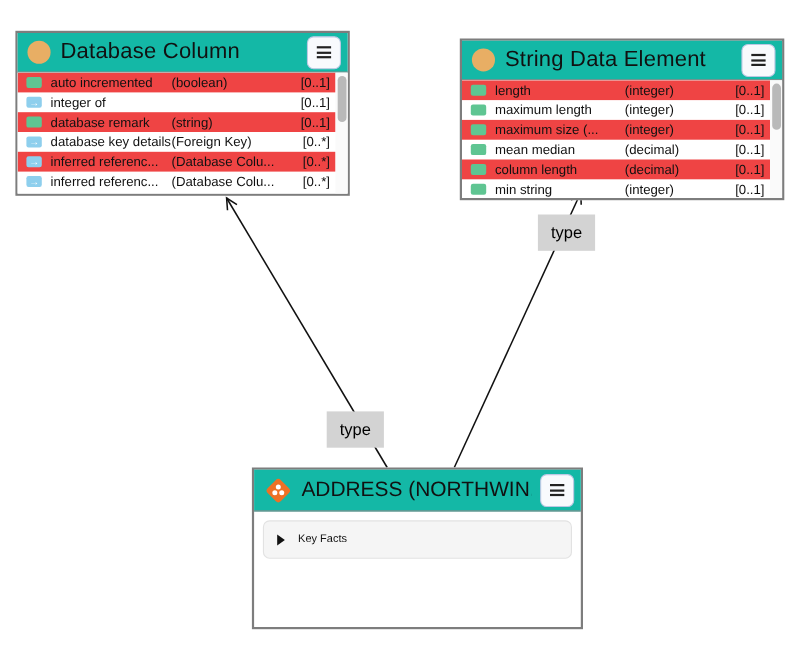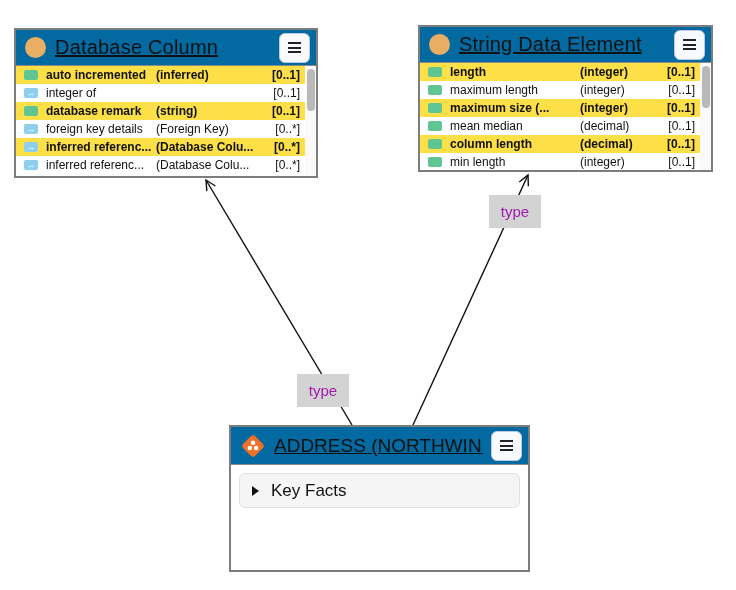--- a/index.html
+++ b/index.html
@@ -1,64 +1,64 @@
 <!DOCTYPE html>
 <html><head>
 <meta charset="utf-8">
 <style>
   html,body{margin:0;padding:0;background:#ffffff;}
   body{font-family:"Liberation Sans", sans-serif;color:#111;}
   #canvas{position:relative;width:736px;height:590px;background:#fff;overflow:hidden;}
 
   
   #edges{position:absolute;left:0;top:0;z-index:1;}
-  .edge-label{position:absolute;z-index:2;background:#d3d3d3;color:#a21caf;
+  .edge-label{position:absolute;z-index:2;background:#d3d3d3;color:#000000;
     font-size:15px;display:inline-flex;align-items:center;justify-content:center;
     min-width:52px;height:33px;padding:0 8px;box-sizing:border-box;}
 
   
   .node{position:absolute;z-index:3;background:#fff;border:2px solid #7d7d7d;
     box-sizing:border-box;display:flex;flex-direction:column;}
   .nhead{display:flex;align-items:center;gap:9px;padding:0 6px 0 9px;height:35px;
-    flex:0 0 auto;border-bottom:1px solid #8a8a8a;background:#0369a1;text-decoration:underline;}
+    flex:0 0 auto;border-bottom:1px solid #8a8a8a;background:#14b8a6;}
   .circle{width:21px;height:21px;border-radius:50%;background:#e8ae64;flex:0 0 auto;}
   .ntitle{font-size:20px;letter-spacing:.2px;white-space:nowrap;overflow:hidden;flex:1 1 auto;}
   .menu{flex:0 0 auto;width:31px;height:30px;border:1px solid #bcc8e4;border-radius:6px;
     background:#f8fafd;display:flex;flex-direction:column;align-items:center;justify-content:center;
     gap:2.5px;cursor:pointer;padding:0;}
   .mbar{display:block;width:13px;height:2px;background:#222;}
 
   
   .rows{position:relative;flex:1 1 auto;overflow:hidden;background:#fff;}
   .rowlist{margin-right:11px;}
   .row{display:flex;align-items:center;height:18px;padding-left:8px;font-size:12px;white-space:nowrap;}
-  .row.odd{background:#fde047;font-weight:bold;}
+  .row.odd{background:#ef4444;}
   .ric{width:14px;height:10px;border-radius:2px;flex:0 0 auto;margin-right:8px;
     display:inline-flex;align-items:center;justify-content:center;}
   .ric.green{background:#5fc592;}
   .ric.blue{background:#8ecfed;}
   .ric.blue::after{content:"\2192";color:#fff;font-size:9px;line-height:1;font-weight:bold;}
   .rname{flex:0 0 auto;overflow:hidden;}
   .c1 .rname{width:110px;}
-  .c2 .rname{width:130px;}
+  .c2 .rname{width:118px;}
   .rtype{flex:1 1 auto;overflow:hidden;}
   .rcard{flex:0 0 auto;margin-left:4px;padding-right:5px;}
 
   
   .sbar{position:absolute;top:0;right:0;width:11px;height:100%;background:#fafafa;}
   .sthumb{position:absolute;top:3px;right:1.5px;width:8px;height:42px;border-radius:4px;background:#b9b9b9;}
 
   
   .node.entity .nhead{height:37px;gap:8px;}
   .entitle{font-size:19px;white-space:nowrap;overflow:hidden;flex:1 1 auto;}
   .diamond{width:26px;height:26px;flex:0 0 auto;}
   .ebody{flex:1 1 auto;padding:8px;display:flex;flex-direction:column;gap:9px;}
   .panel{height:35px;background:#f5f5f5;border:1px solid #e2e2e2;border-radius:6px;
     display:flex;align-items:center;gap:12px;padding:15px 12px;box-sizing:border-box;
-    font-size:17px;cursor:pointer;}
+    font-size:10px;cursor:pointer;}
   .tri{width:0;height:0;border-top:5px solid transparent;border-bottom:5px solid transparent;
     border-left:7px solid #111;flex:0 0 auto;}
 </style>
 </head>
 <body>
 
 <div id="canvas">
 
   <svg id="edges" width="736" height="590">
     <defs>
@@ -81,38 +81,38 @@
         <span class="mbar"></span>
         <span class="mbar"></span>
         <span class="mbar"></span>
       </button>
     </div>
     <div class="rows">
       <div class="rowlist">
         <div class="row odd">
           <span class="ric green"></span>
           <span class="rname">auto incremented</span>
-          <span class="rtype">(inferred)</span>
+          <span class="rtype">(boolean)</span>
           <span class="rcard">[0..1]</span>
         </div>
         <div class="row">
           <span class="ric blue"></span>
           <span class="rname">integer of</span>
           <span class="rtype"></span>
           <span class="rcard">[0..1]</span>
         </div>
         <div class="row odd">
           <span class="ric green"></span>
           <span class="rname">database remark</span>
           <span class="rtype">(string)</span>
           <span class="rcard">[0..1]</span>
         </div>
         <div class="row">
           <span class="ric blue"></span>
-          <span class="rname">foreign key details</span>
+          <span class="rname">database key details</span>
           <span class="rtype">(Foreign Key)</span>
           <span class="rcard">[0..*]</span>
         </div>
         <div class="row odd">
           <span class="ric blue"></span>
           <span class="rname">inferred referenc...</span>
           <span class="rtype">(Database Colu...</span>
           <span class="rcard">[0..*]</span>
         </div>
         <div class="row">
@@ -121,21 +121,21 @@
           <span class="rtype">(Database Colu...</span>
           <span class="rcard">[0..*]</span>
         </div>
       </div>
       <div class="sbar">
         <div class="sthumb"></div>
       </div>
     </div>
   </div>
 
-  <div class="node c2" style="left:418px;top:25px;width:295px;height:147px;">
+  <div class="node c2" style="left:418px;top:35px;width:295px;height:147px;">
     <div class="nhead">
       <span class="circle"></span>
       <span class="ntitle">String Data Element</span>
       <button class="menu">
         <span class="mbar"></span>
         <span class="mbar"></span>
         <span class="mbar"></span>
       </button>
     </div>
     <div class="rows">
@@ -165,21 +165,21 @@
           <span class="rcard">[0..1]</span>
         </div>
         <div class="row odd">
           <span class="ric green"></span>
           <span class="rname">column length</span>
           <span class="rtype">(decimal)</span>
           <span class="rcard">[0..1]</span>
         </div>
         <div class="row">
           <span class="ric green"></span>
-          <span class="rname">min length</span>
+          <span class="rname">min string</span>
           <span class="rtype">(integer)</span>
           <span class="rcard">[0..1]</span>
         </div>
       </div>
       <div class="sbar">
         <div class="sthumb"></div>
       </div>
     </div>
   </div>
 

